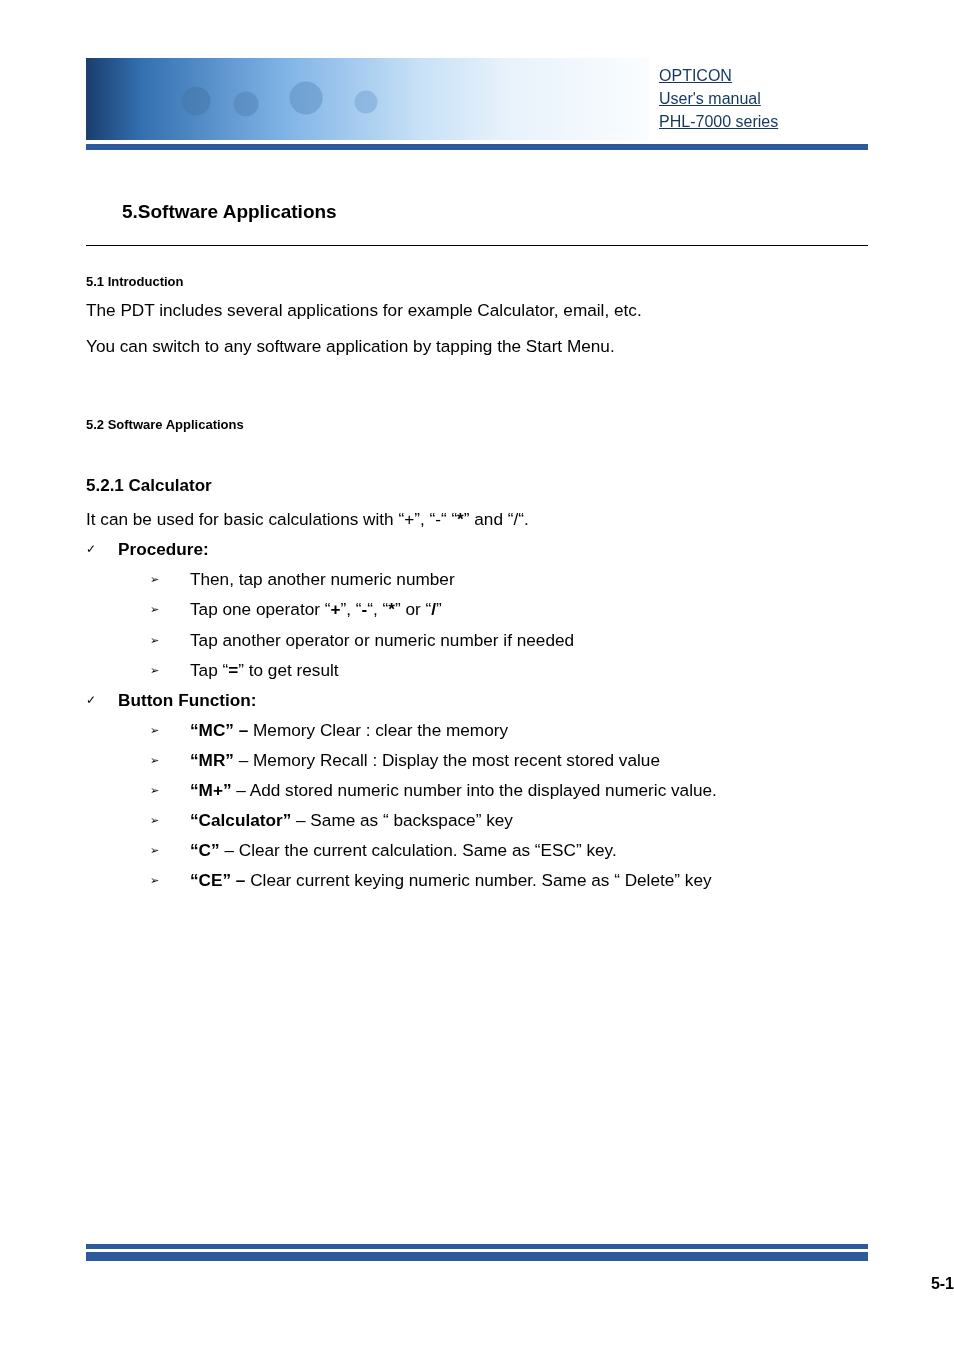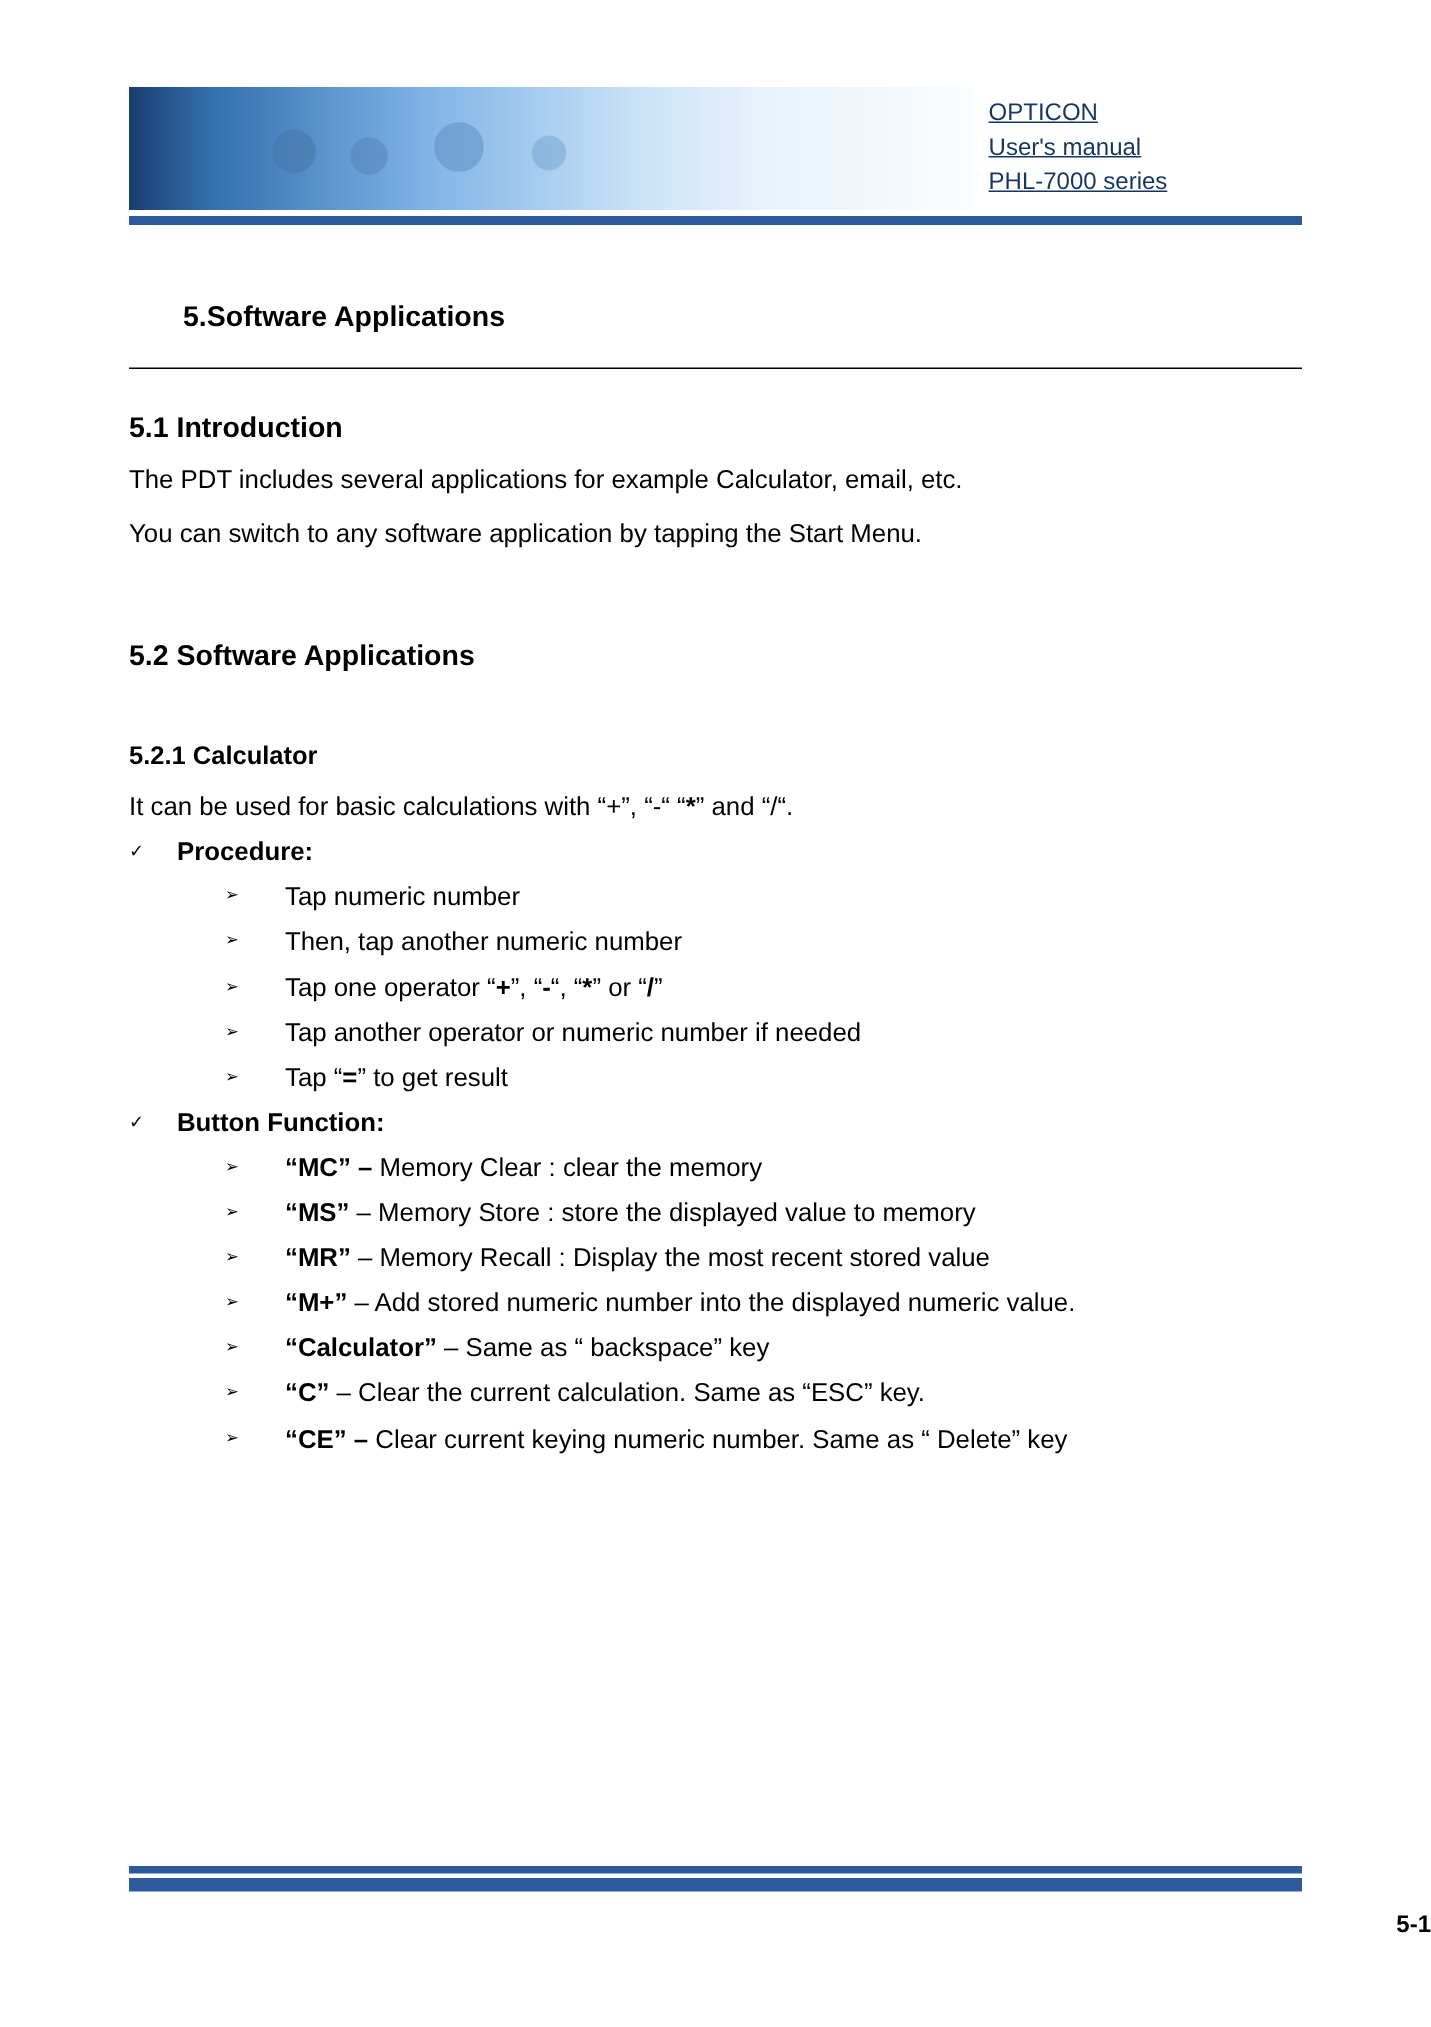--- a/index.html
+++ b/index.html
@@ -62,21 +62,21 @@
     padding-left: 36px;
     margin-bottom: 18px;
   }
   .sec-rule {
     border: none;
     border-top: 1.2px solid #000;
     margin-bottom: 26px;
   }
   .h-sub {
     font-weight: bold;
-    font-size: 19px;
+    font-size: 13px;
     margin-bottom: 4px;
   }
   .para { margin-bottom: 6px; line-height: 1.75; }
   .gap-lg { margin-top: 54px; }
   .h-mini {
     font-weight: bold;
     font-size: 17px;
     margin-top: 38px;
     margin-bottom: 6px;
   }
@@ -151,23 +151,20 @@
   <div class="line">
     <span>It can be used for basic calculations with “+”, “-“ “</span><span class="b">*</span><span>” and “/“.</span>
   </div>
 
   <ul class="chk">
     <li>
       <div style="flex:1">
         <div class="b line">Procedure:</div>
         <ul class="arw">
           <li>
-              <span>Tap numeric number</span>
-            </li>
-          <li>
               <span>Then, tap another numeric number</span>
             </li>
           <li>
               <span><span>Tap one operator “</span><span class="b">+</span><span>”, “</span><span class="b">-</span><span>“, “</span><span class="b">*</span><span>” or “</span><span class="b">/</span><span>”</span></span>
             </li>
           <li>
               <span>Tap another operator or numeric number if needed</span>
             </li>
           <li>
               <span><span>Tap “</span><span class="b">=</span><span>” to get result</span></span>
@@ -176,23 +173,20 @@
       </div>
     </li>
     <li>
       <div style="flex:1">
         <div class="b line">Button Function:</div>
         <ul class="arw">
           <li>
               <span><span class="b">“MC” – </span><span>Memory Clear : clear the memory</span></span>
             </li>
           <li>
-              <span><span class="b">“MS”</span><span> – Memory Store : store the displayed value to memory</span></span>
-            </li>
-          <li>
               <span><span class="b">“MR”</span><span> – Memory Recall : Display the most recent stored value</span></span>
             </li>
           <li>
               <span><span class="b">“M+”</span><span> – Add stored numeric number into the displayed numeric value.</span></span>
             </li>
           <li>
               <span><span class="b">“Calculator”</span><span> – Same as “ backspace” key</span></span>
             </li>
           <li>
               <span><span class="b">“C”</span><span> – Clear the current calculation. Same as “ESC” key.</span></span>

